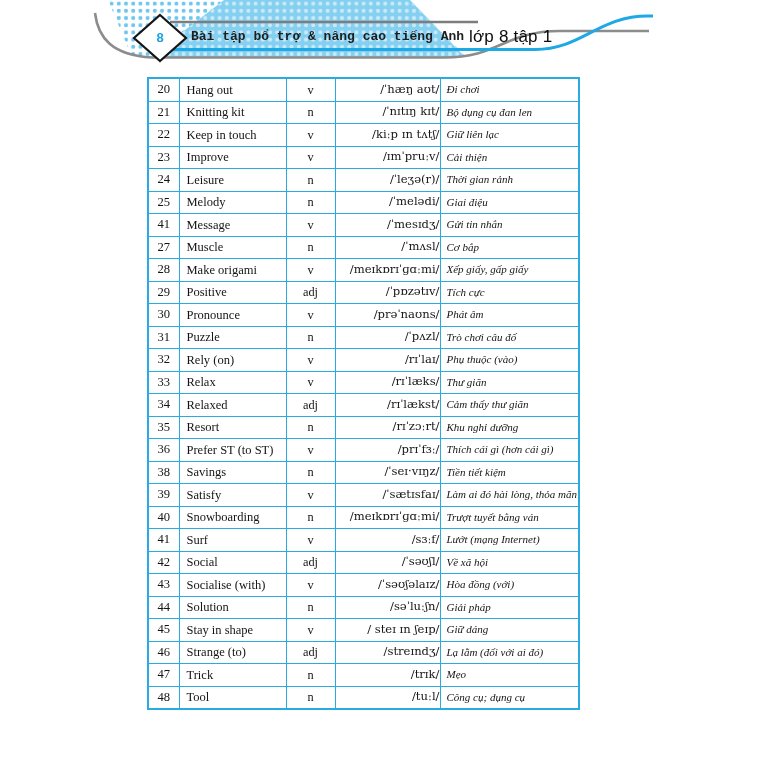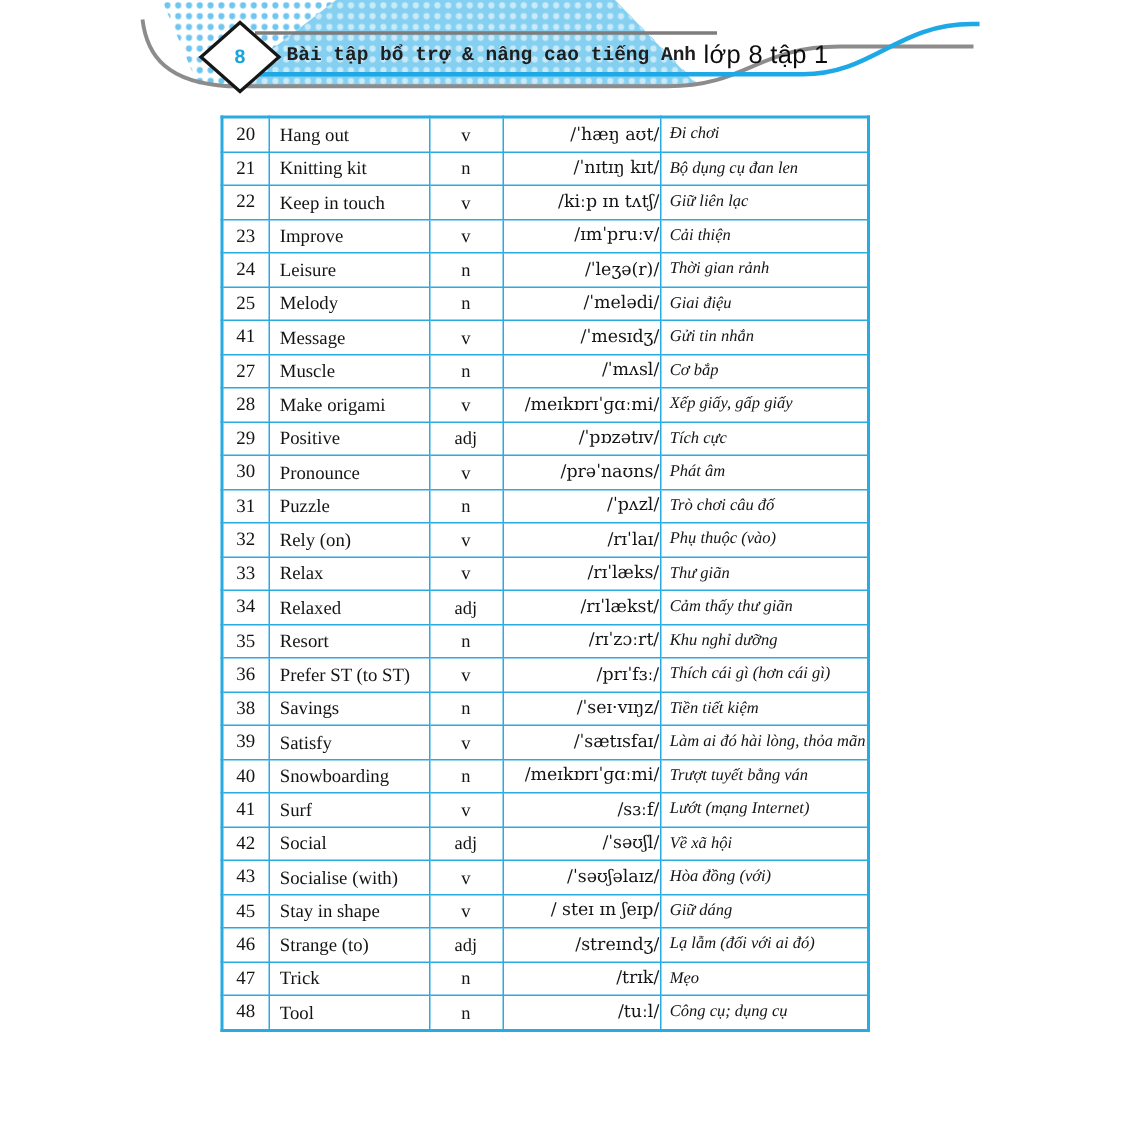--- a/index.html
+++ b/index.html
@@ -246,20 +246,27 @@
         <td class="c-meaning">Về xã hội</td>
       </tr>
       <tr>
         <td class="c-no">43</td>
         <td class="c-word">Socialise (with)</td>
         <td class="c-pos">v</td>
         <td class="c-ipa">/ˈsəʊʃəlaɪz/</td>
         <td class="c-meaning">Hòa đồng (với)</td>
       </tr>
       <tr>
+        <td class="c-no">44</td>
+        <td class="c-word">Solution</td>
+        <td class="c-pos">n</td>
+        <td class="c-ipa">/səˈluːʃn/</td>
+        <td class="c-meaning">Giải pháp</td>
+      </tr>
+      <tr>
         <td class="c-no">45</td>
         <td class="c-word">Stay in shape</td>
         <td class="c-pos">v</td>
         <td class="c-ipa">/ steɪ ɪn ʃeɪp/</td>
         <td class="c-meaning">Giữ dáng</td>
       </tr>
       <tr>
         <td class="c-no">46</td>
         <td class="c-word">Strange (to)</td>
         <td class="c-pos">adj</td>

